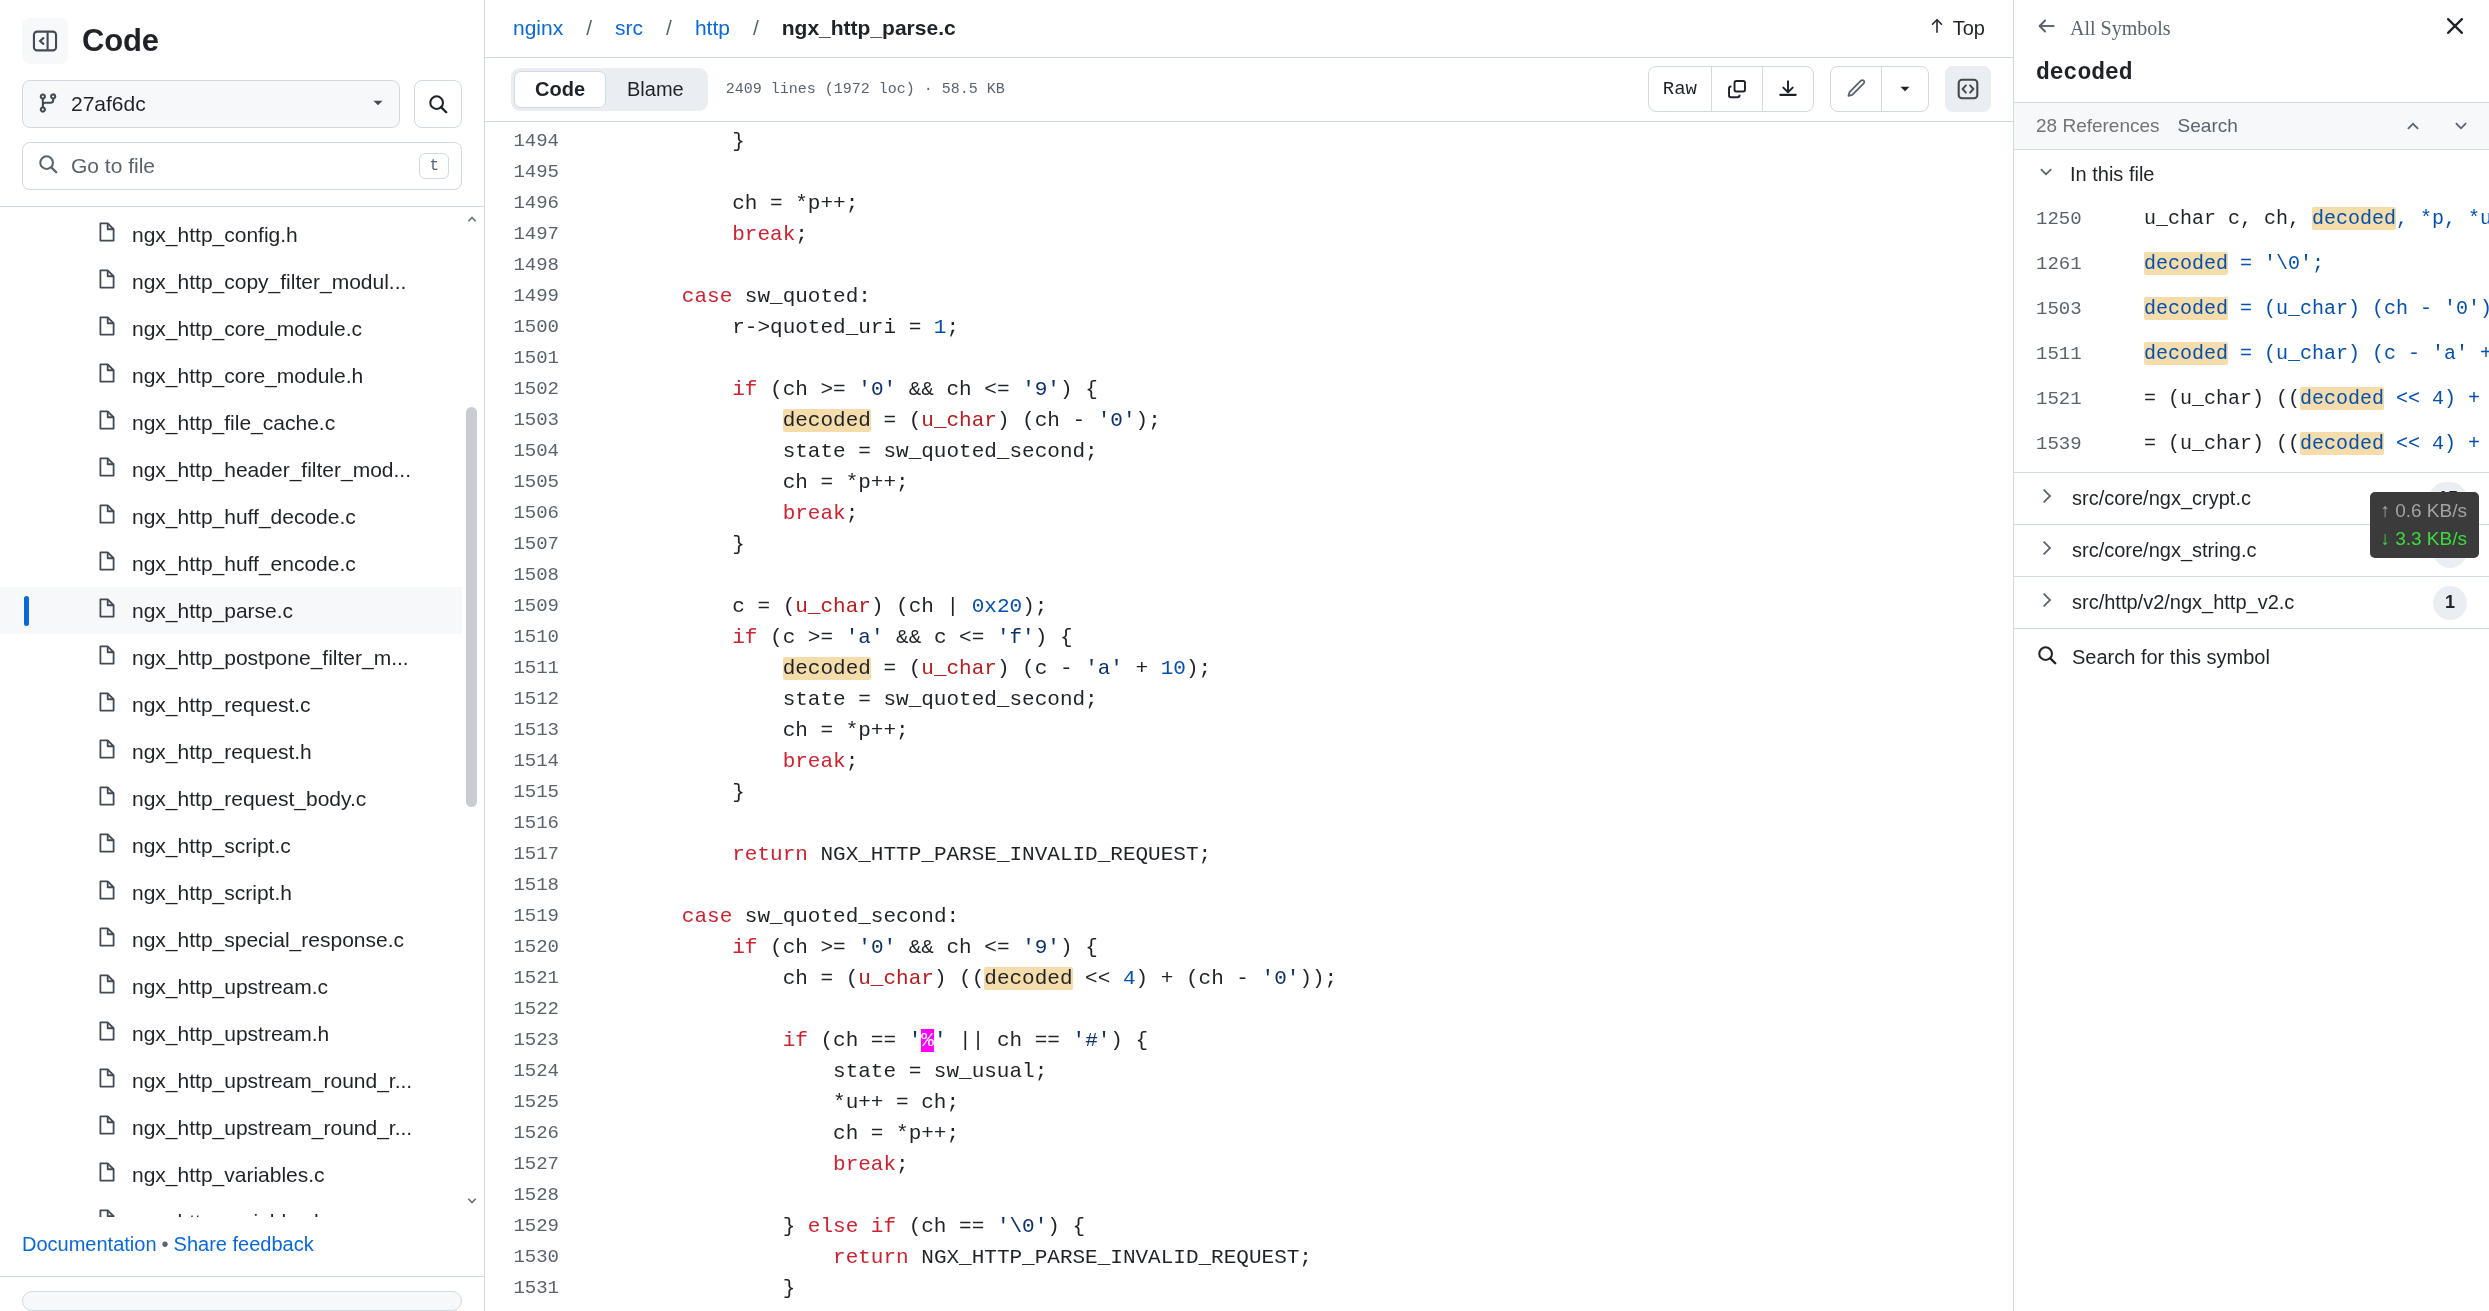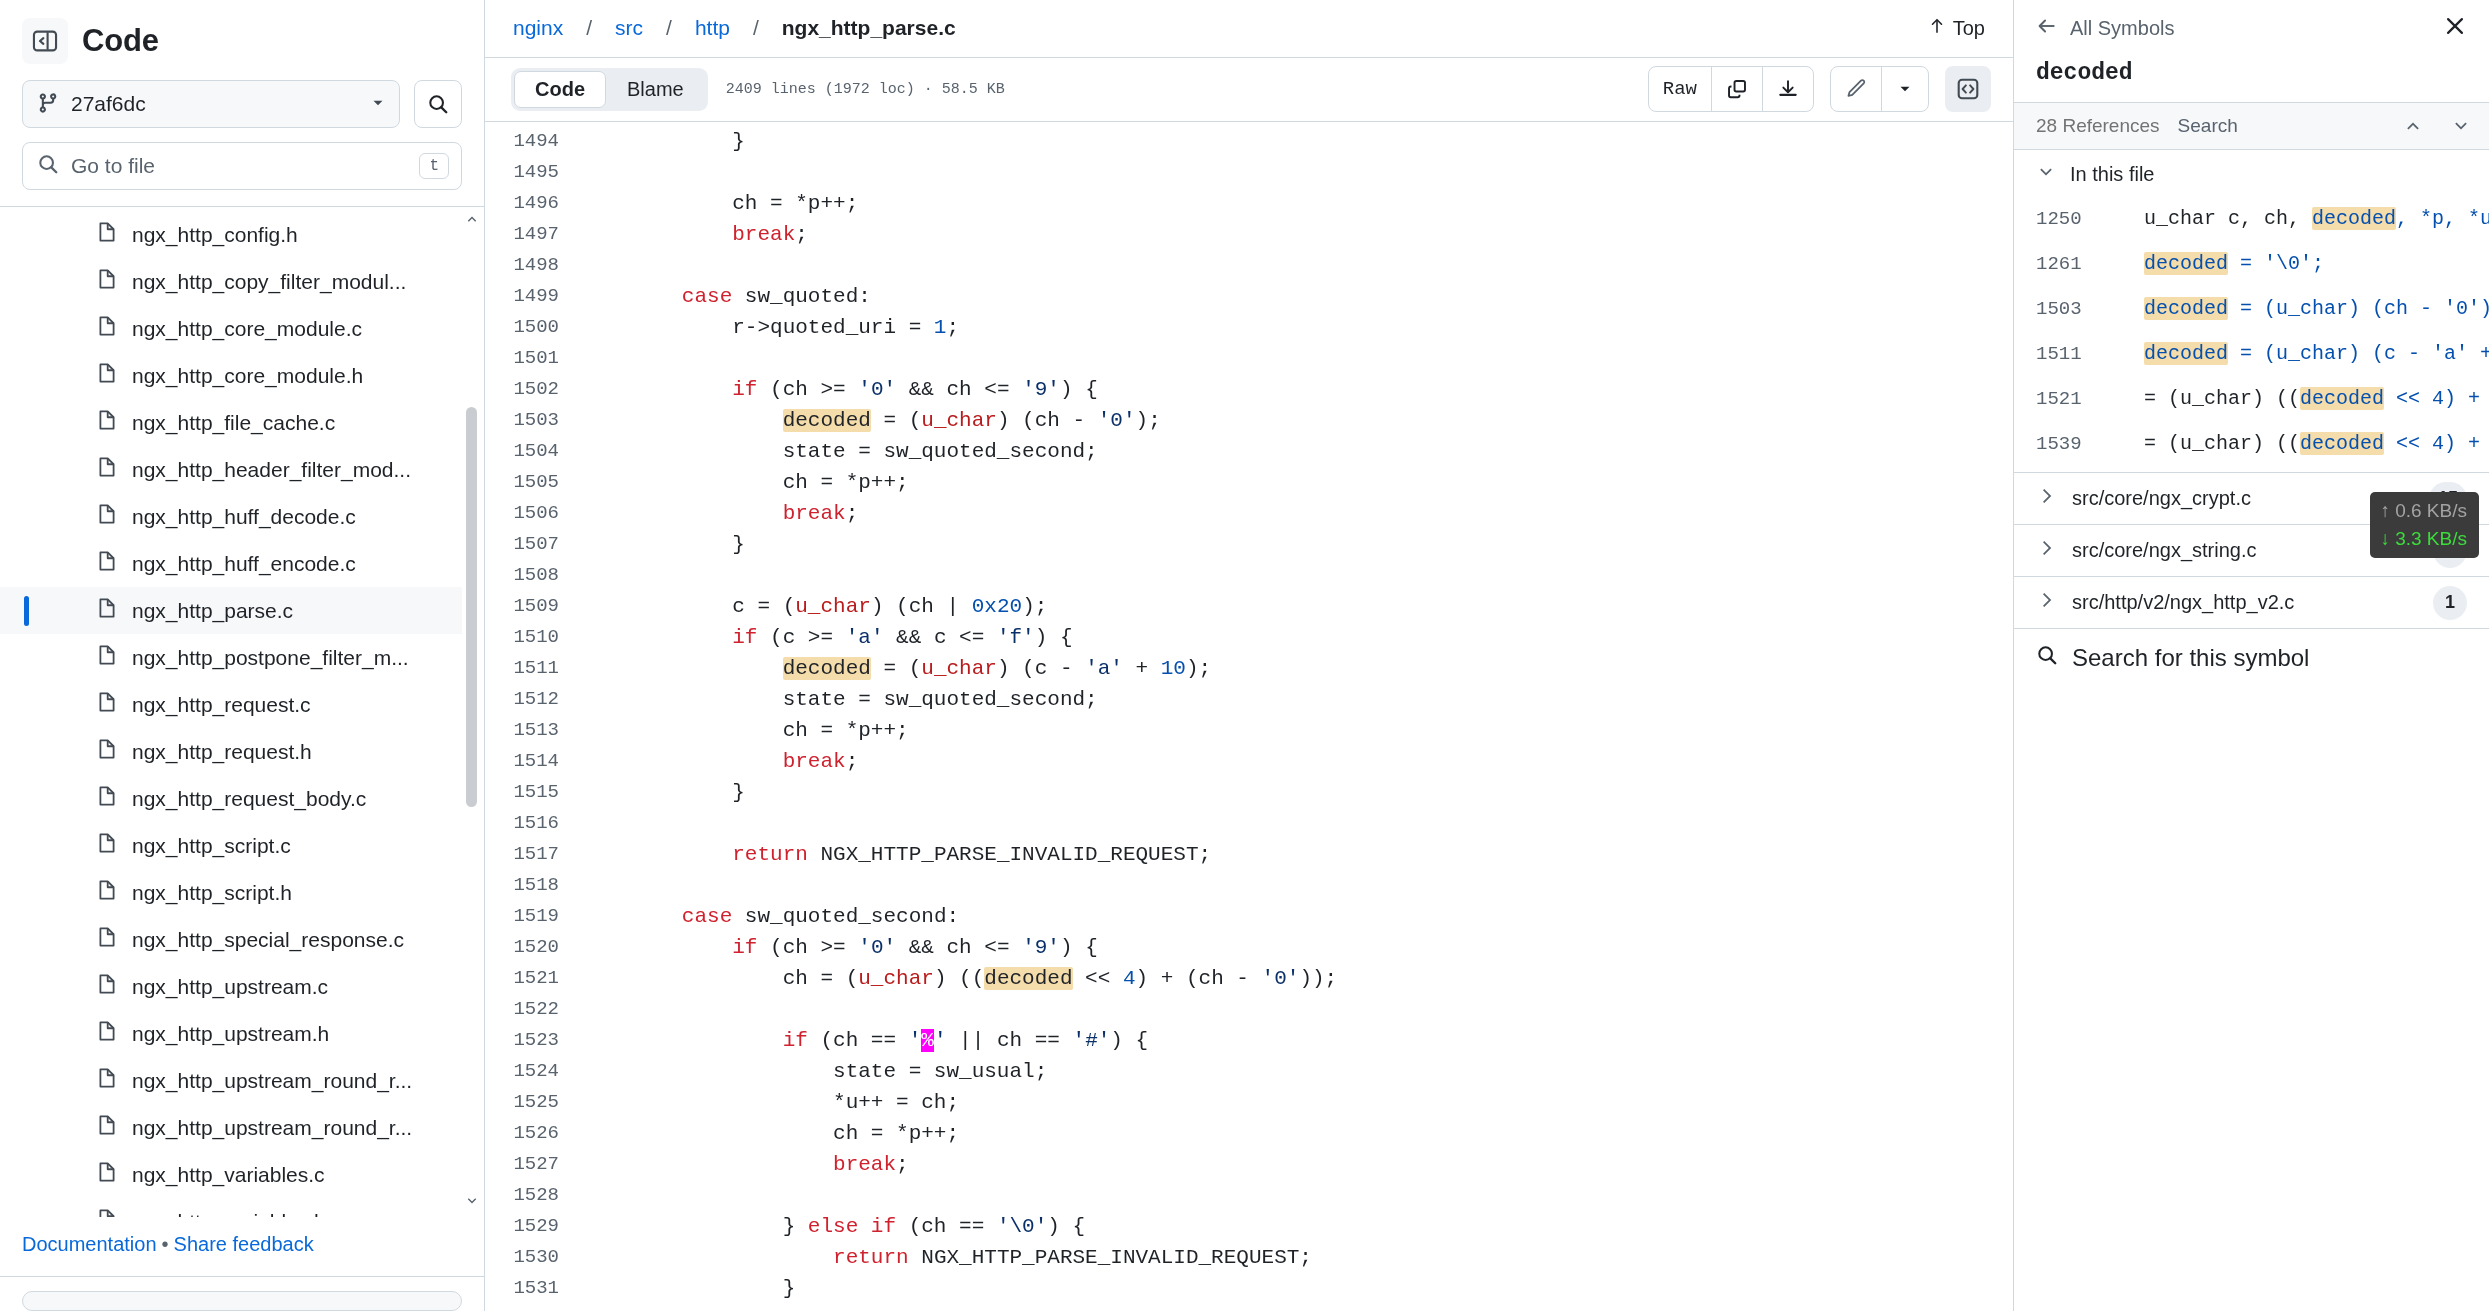--- a/index.html
+++ b/index.html
@@ -147,21 +147,21 @@
   .n { color: #0550ae; }      
   .hl { background: #f5dcab; border-radius: 2px; }
   .sel { background: #ff00ff; color: #ffffff; }
 
   
   .symbols {
     width: 475px; flex: 0 0 475px; height: 1311px; background: #ffffff;
     display: flex; flex-direction: column; position: relative;
   }
   .sym-head { display: flex; align-items: center; padding: 14px 22px 0 22px; gap: 14px; }
-  .sym-back { display: flex; align-items: center; gap: 12px; cursor: pointer; }
+  .sym-back { display: flex; align-items: center; gap: 12px; cursor: pointer; font-family: Liberation Serif, serif; }
   .sym-back .lbl { font-size: 20px; color: #59636e; }
   .sym-close { margin-left: auto; cursor: pointer; color: #1f2328; }
   .sym-name {
     padding: 18px 22px 16px 22px; font-size: 23px; font-weight: 600;
     font-family: "Liberation Mono", monospace; color: #1f2328;
   }
   .sym-refbar {
     border-top: 1px solid #d1d9e0; border-bottom: 1px solid #d1d9e0;
     background: #f6f8fa; height: 48px; display: flex; align-items: center;
     padding: 0 18px 0 22px; gap: 18px;
@@ -191,21 +191,21 @@
     padding: 0 22px 0 22px; gap: 16px; cursor: pointer; font-size: 20px; color: #1f2328;
   }
   .sym-file .path { flex: 1 1 auto; overflow: hidden; text-overflow: ellipsis; white-space: nowrap; }
   .sym-file .badge {
     min-width: 34px; height: 34px; border-radius: 17px; background: #eaeef2;
     display: flex; align-items: center; justify-content: center; font-size: 18px;
     color: #1f2328; padding: 0 9px; font-weight: 600;
   }
   .sym-search {
     display: flex; align-items: center; gap: 14px; height: 58px; padding: 0 22px;
-    border-top: 1px solid #d1d9e0; font-size: 24px; color: #1f2328; cursor: pointer;
+    border-top: 1px solid #d1d9e0; font-size: 20px; color: #1f2328; cursor: pointer;
   }
 
   .net-overlay {
     position: absolute; right: 10px; top: 492px; background: #3b3b3b;
     border-radius: 5px; padding: 5px 12px 6px 10px;
     font-family: "Liberation Sans", sans-serif; font-size: 19px; line-height: 1.45;
     z-index: 50; pointer-events: none;
   }
   .net-up { color: #a3a3a3; white-space: nowrap; }
   .net-dn { color: #3cdc3c; white-space: nowrap; }

